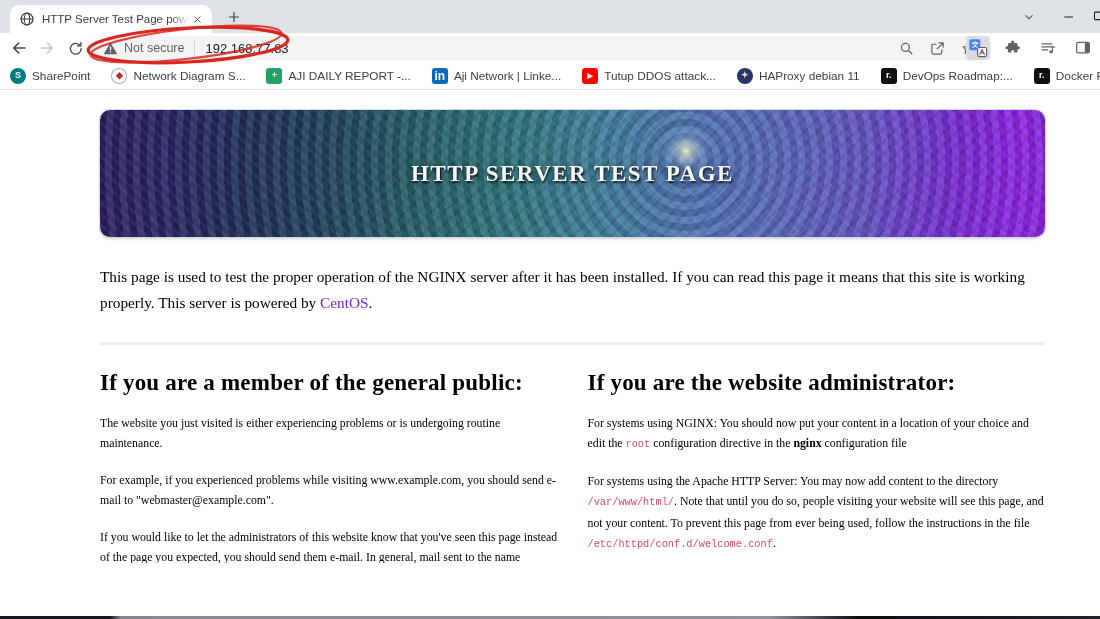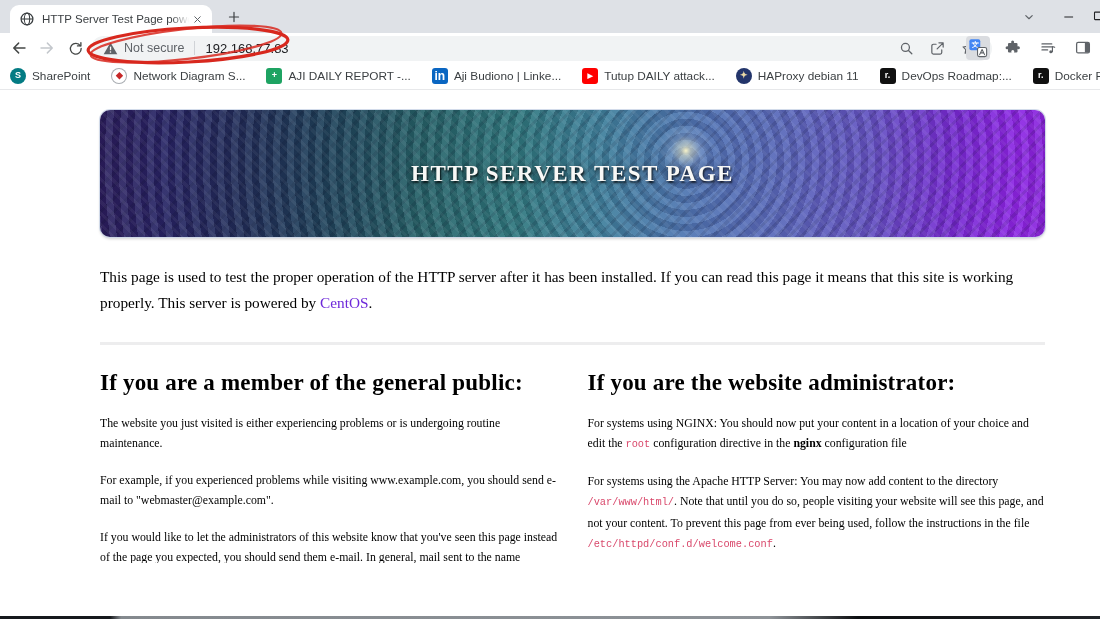--- a/index.html
+++ b/index.html
@@ -217,26 +217,26 @@
       <span class="bm-label">Network Diagram S...</span>
     </div>
 
     <div class="bm">
       <span class="bm-icon" style="background: rgb(30, 163, 98); color: rgb(255, 255, 255);">+</span>
       <span class="bm-label">AJI DAILY REPORT -...</span>
     </div>
 
     <div class="bm">
       <span class="bm-icon" style="background: rgb(10, 102, 194); color: rgb(255, 255, 255); font-size: 12px;">in</span>
-      <span class="bm-label">Aji Budiono | Linke...</span>
+      <span class="bm-label">Aji Network | Linke...</span>
     </div>
 
     <div class="bm">
       <span class="bm-icon" style="background: rgb(255, 0, 0); color: rgb(255, 255, 255); font-size: 7px;">▶</span>
-      <span class="bm-label">Tutup DAILY attack...</span>
+      <span class="bm-label">Tutup DDOS attack...</span>
     </div>
 
     <div class="bm">
       <span class="bm-icon" style="background: rgb(35, 53, 107); color: rgb(233, 217, 166); border-radius: 50%;">✦</span>
       <span class="bm-label">HAProxy debian 11</span>
     </div>
 
     <div class="bm">
       <span class="bm-icon" style="background: rgb(16, 16, 16); color: rgb(255, 255, 255);">r.</span>
       <span class="bm-label">DevOps Roadmap:...</span>
@@ -248,21 +248,21 @@
     </div>
 
   </div>
 
   <div class="page">
     <div class="page-inner">
       <div class="banner">
         <h1>HTTP SERVER TEST PAGE</h1>
       </div>
 
-      <p class="intro"><span>This page is used to test the proper operation of the HTTP server after it has been installed. If you can read this page it means that this site is working properly. This server is powered by </span><a href="#">CentOS</a><span>.</span></p>
+      <p class="intro"><span>This page is used to test the proper operation of the NGINX server after it has been installed. If you can read this page it means that this site is working properly. This server is powered by </span><a href="#">CentOS</a><span>.</span></p>
 
       <div class="rule"></div>
 
       <div class="cols">
         <div class="col">
           <h2>If you are a member of the general public:</h2>
           <p>The website you just visited is either experiencing problems or is undergoing routine maintenance.</p>
           <p>For example, if you experienced problems while visiting www.example.com, you should send e-mail to "webmaster@example.com".</p>
           <p>If you would like to let the administrators of this website know that you've seen this page instead of the page you expected, you should send them e-mail. In general, mail sent to the name "webmaster" and directed to the website's domain should reach the appropriate person.</p>
         </div>

